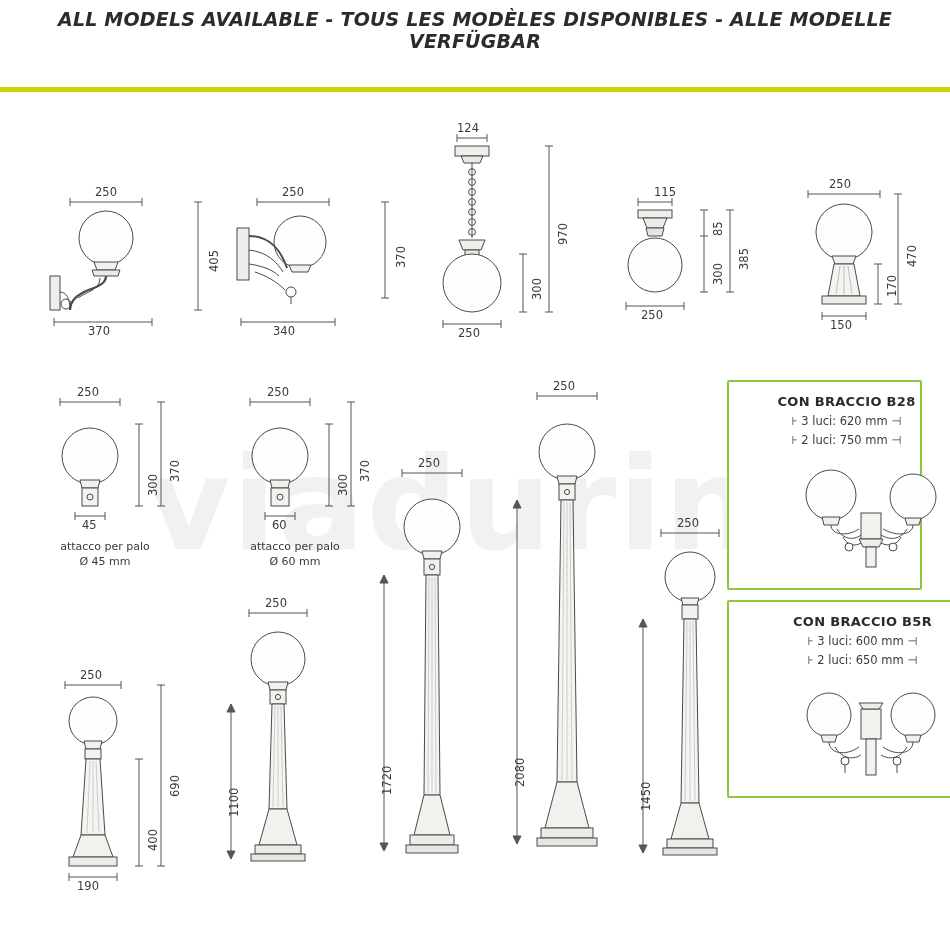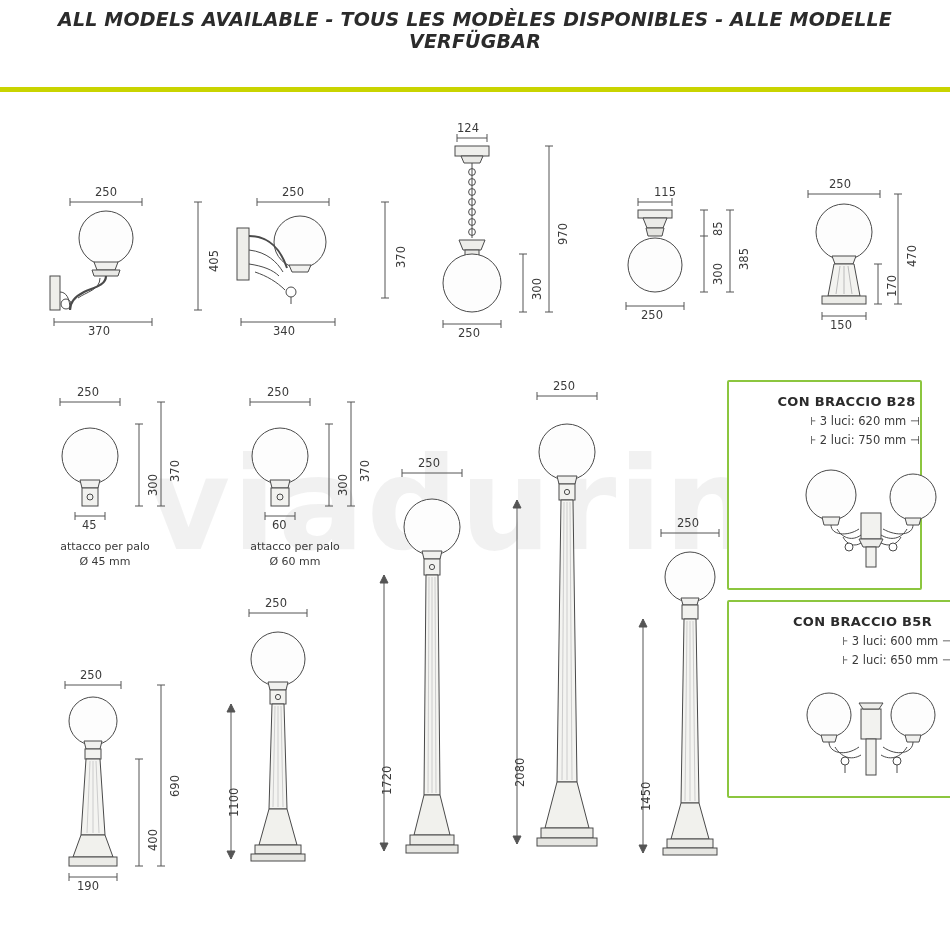--- a/index.html
+++ b/index.html
@@ -60,21 +60,21 @@
     border:2px solid #8cc63f;
     background:#ffffff;
     border-radius:2px;
     padding-left:44px;
   }
   .greenbox .gtitle {
     text-align:center; font-weight:bold; font-size:13px;
     margin-top:12px; color:#2b2b2b; letter-spacing:.3px;
   }
   .greenbox .gline {
-    text-align:right; font-size:11.5px; color:#3a3a3a; margin-top:5px;
+    text-align:center; font-size:11.5px; color:#3a3a3a; margin-top:5px;
   }
 
   svg { display:block; overflow:visible; }
 </style>
 </head>
 <body>
 
 <div id="header">
   <div class="line2">ALL MODELS AVAILABLE - TOUS LES MODÈLES DISPONIBLES - ALLE MODELLE VERFÜGBAR</div>
 </div>

